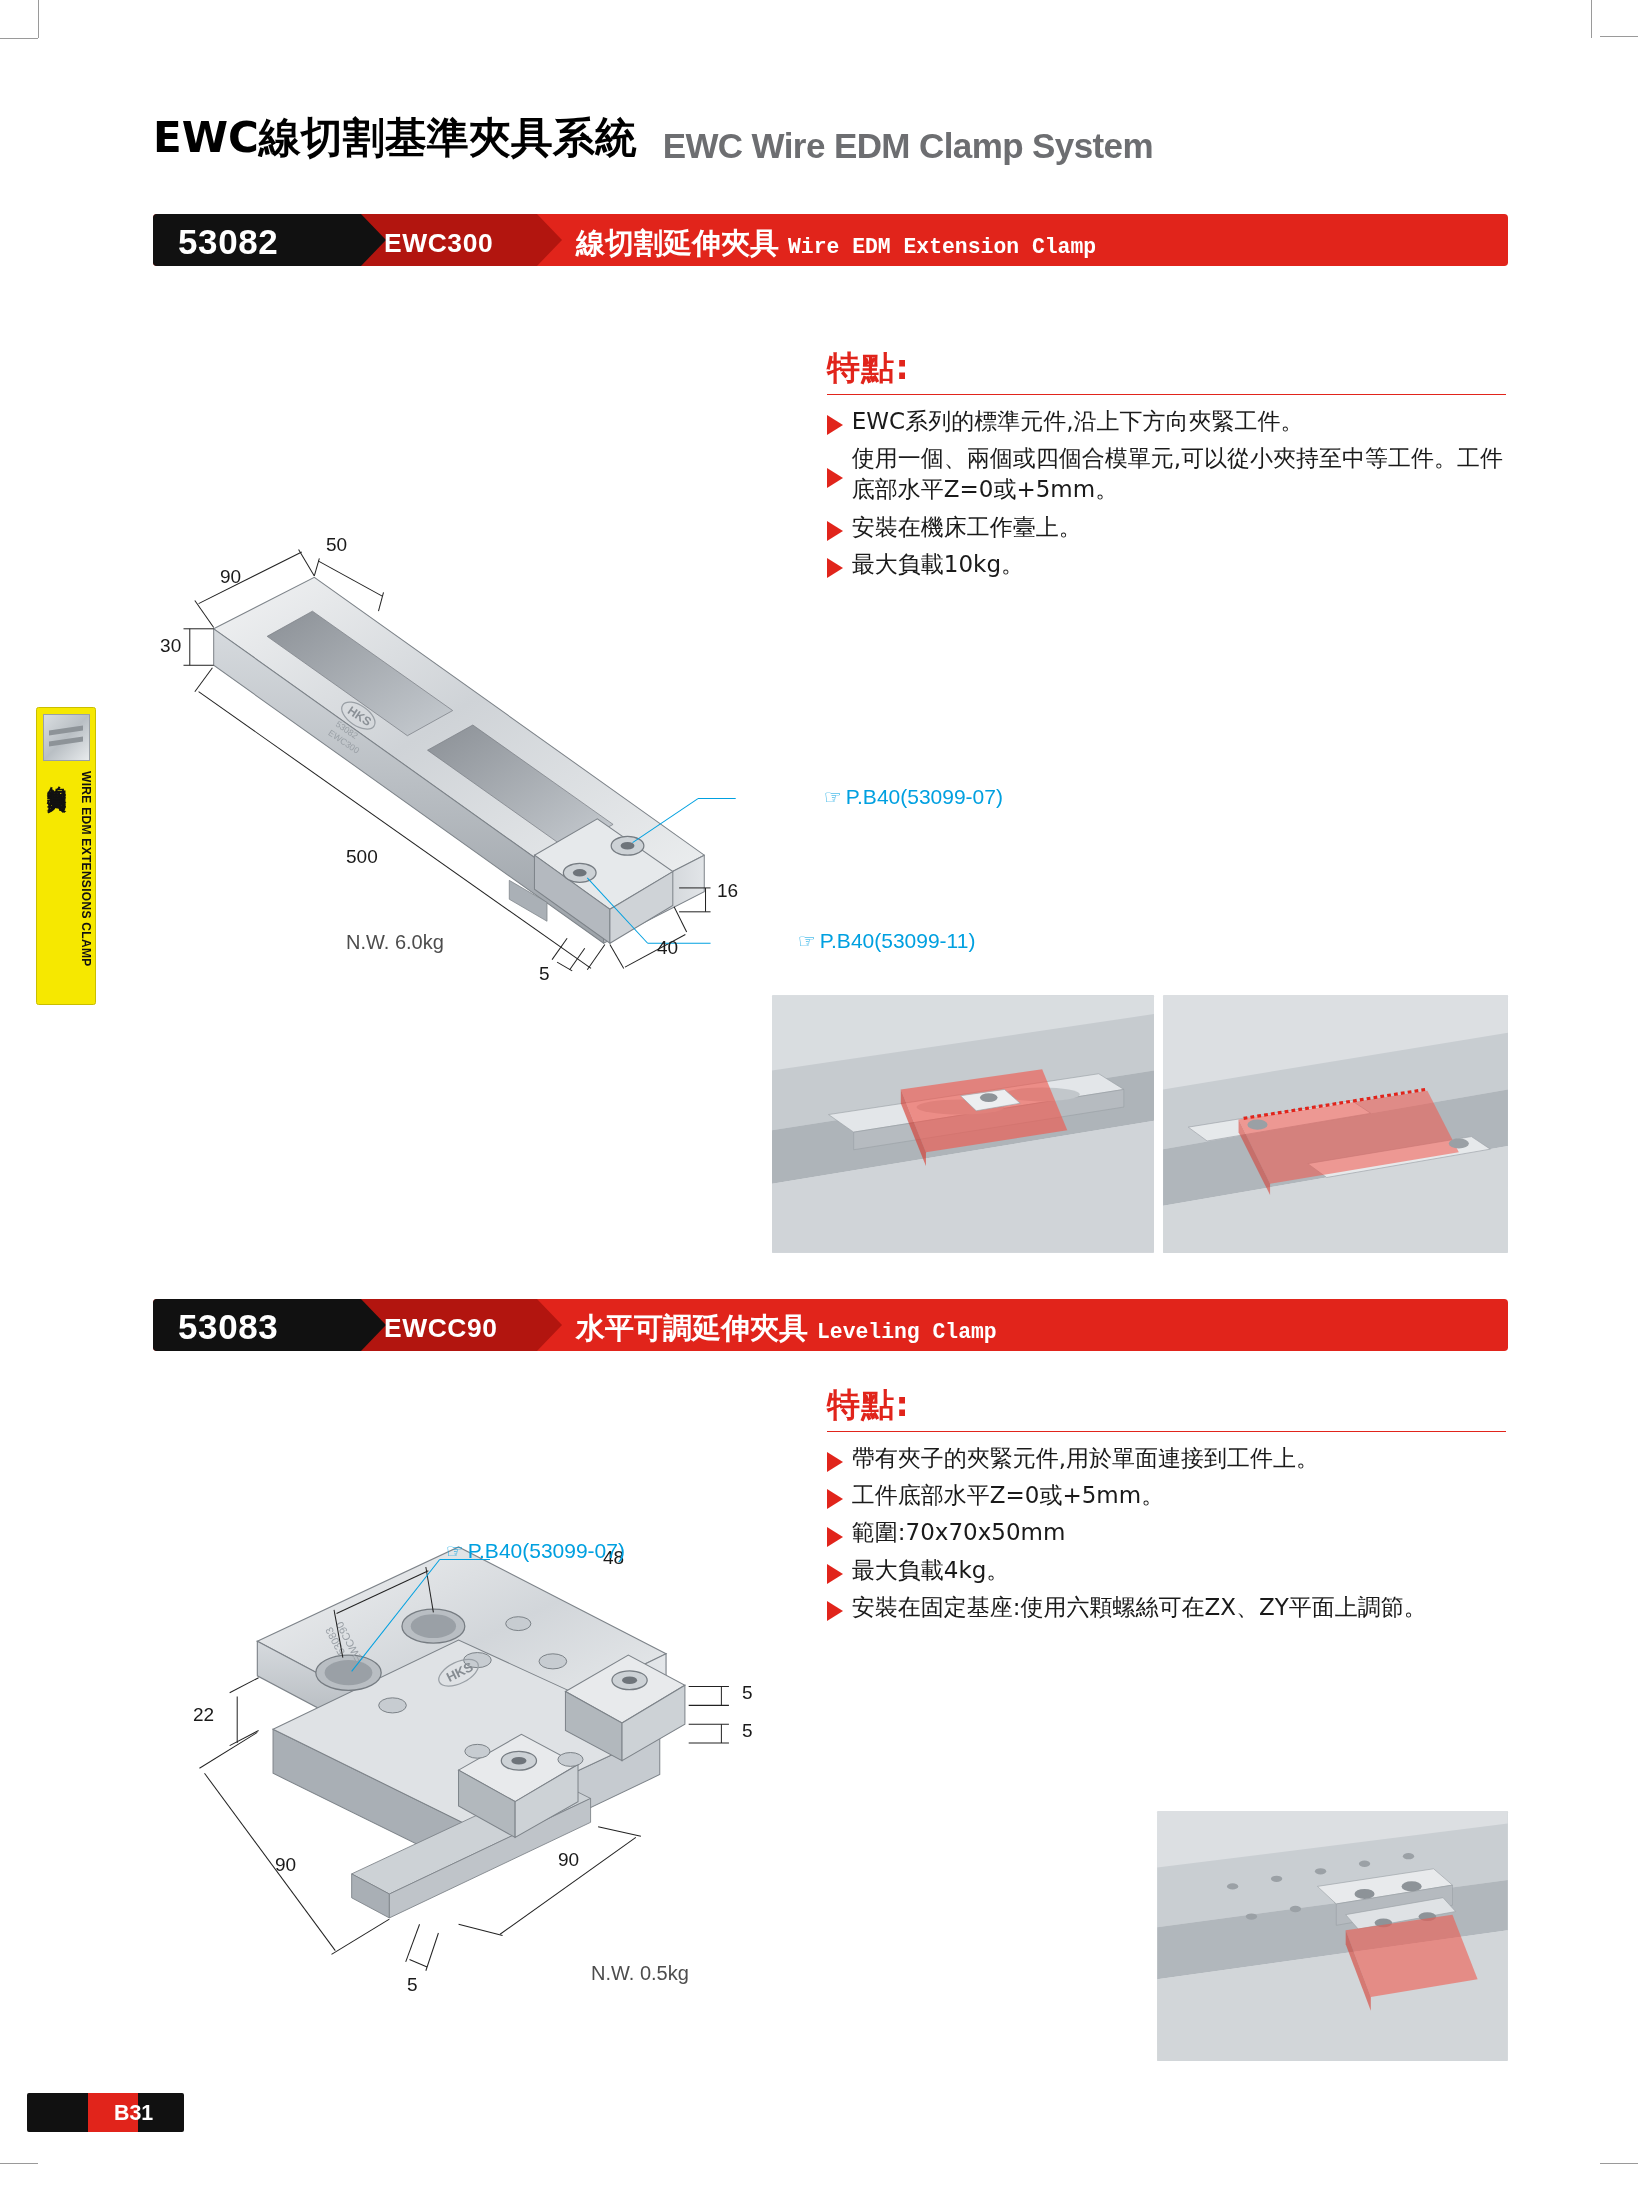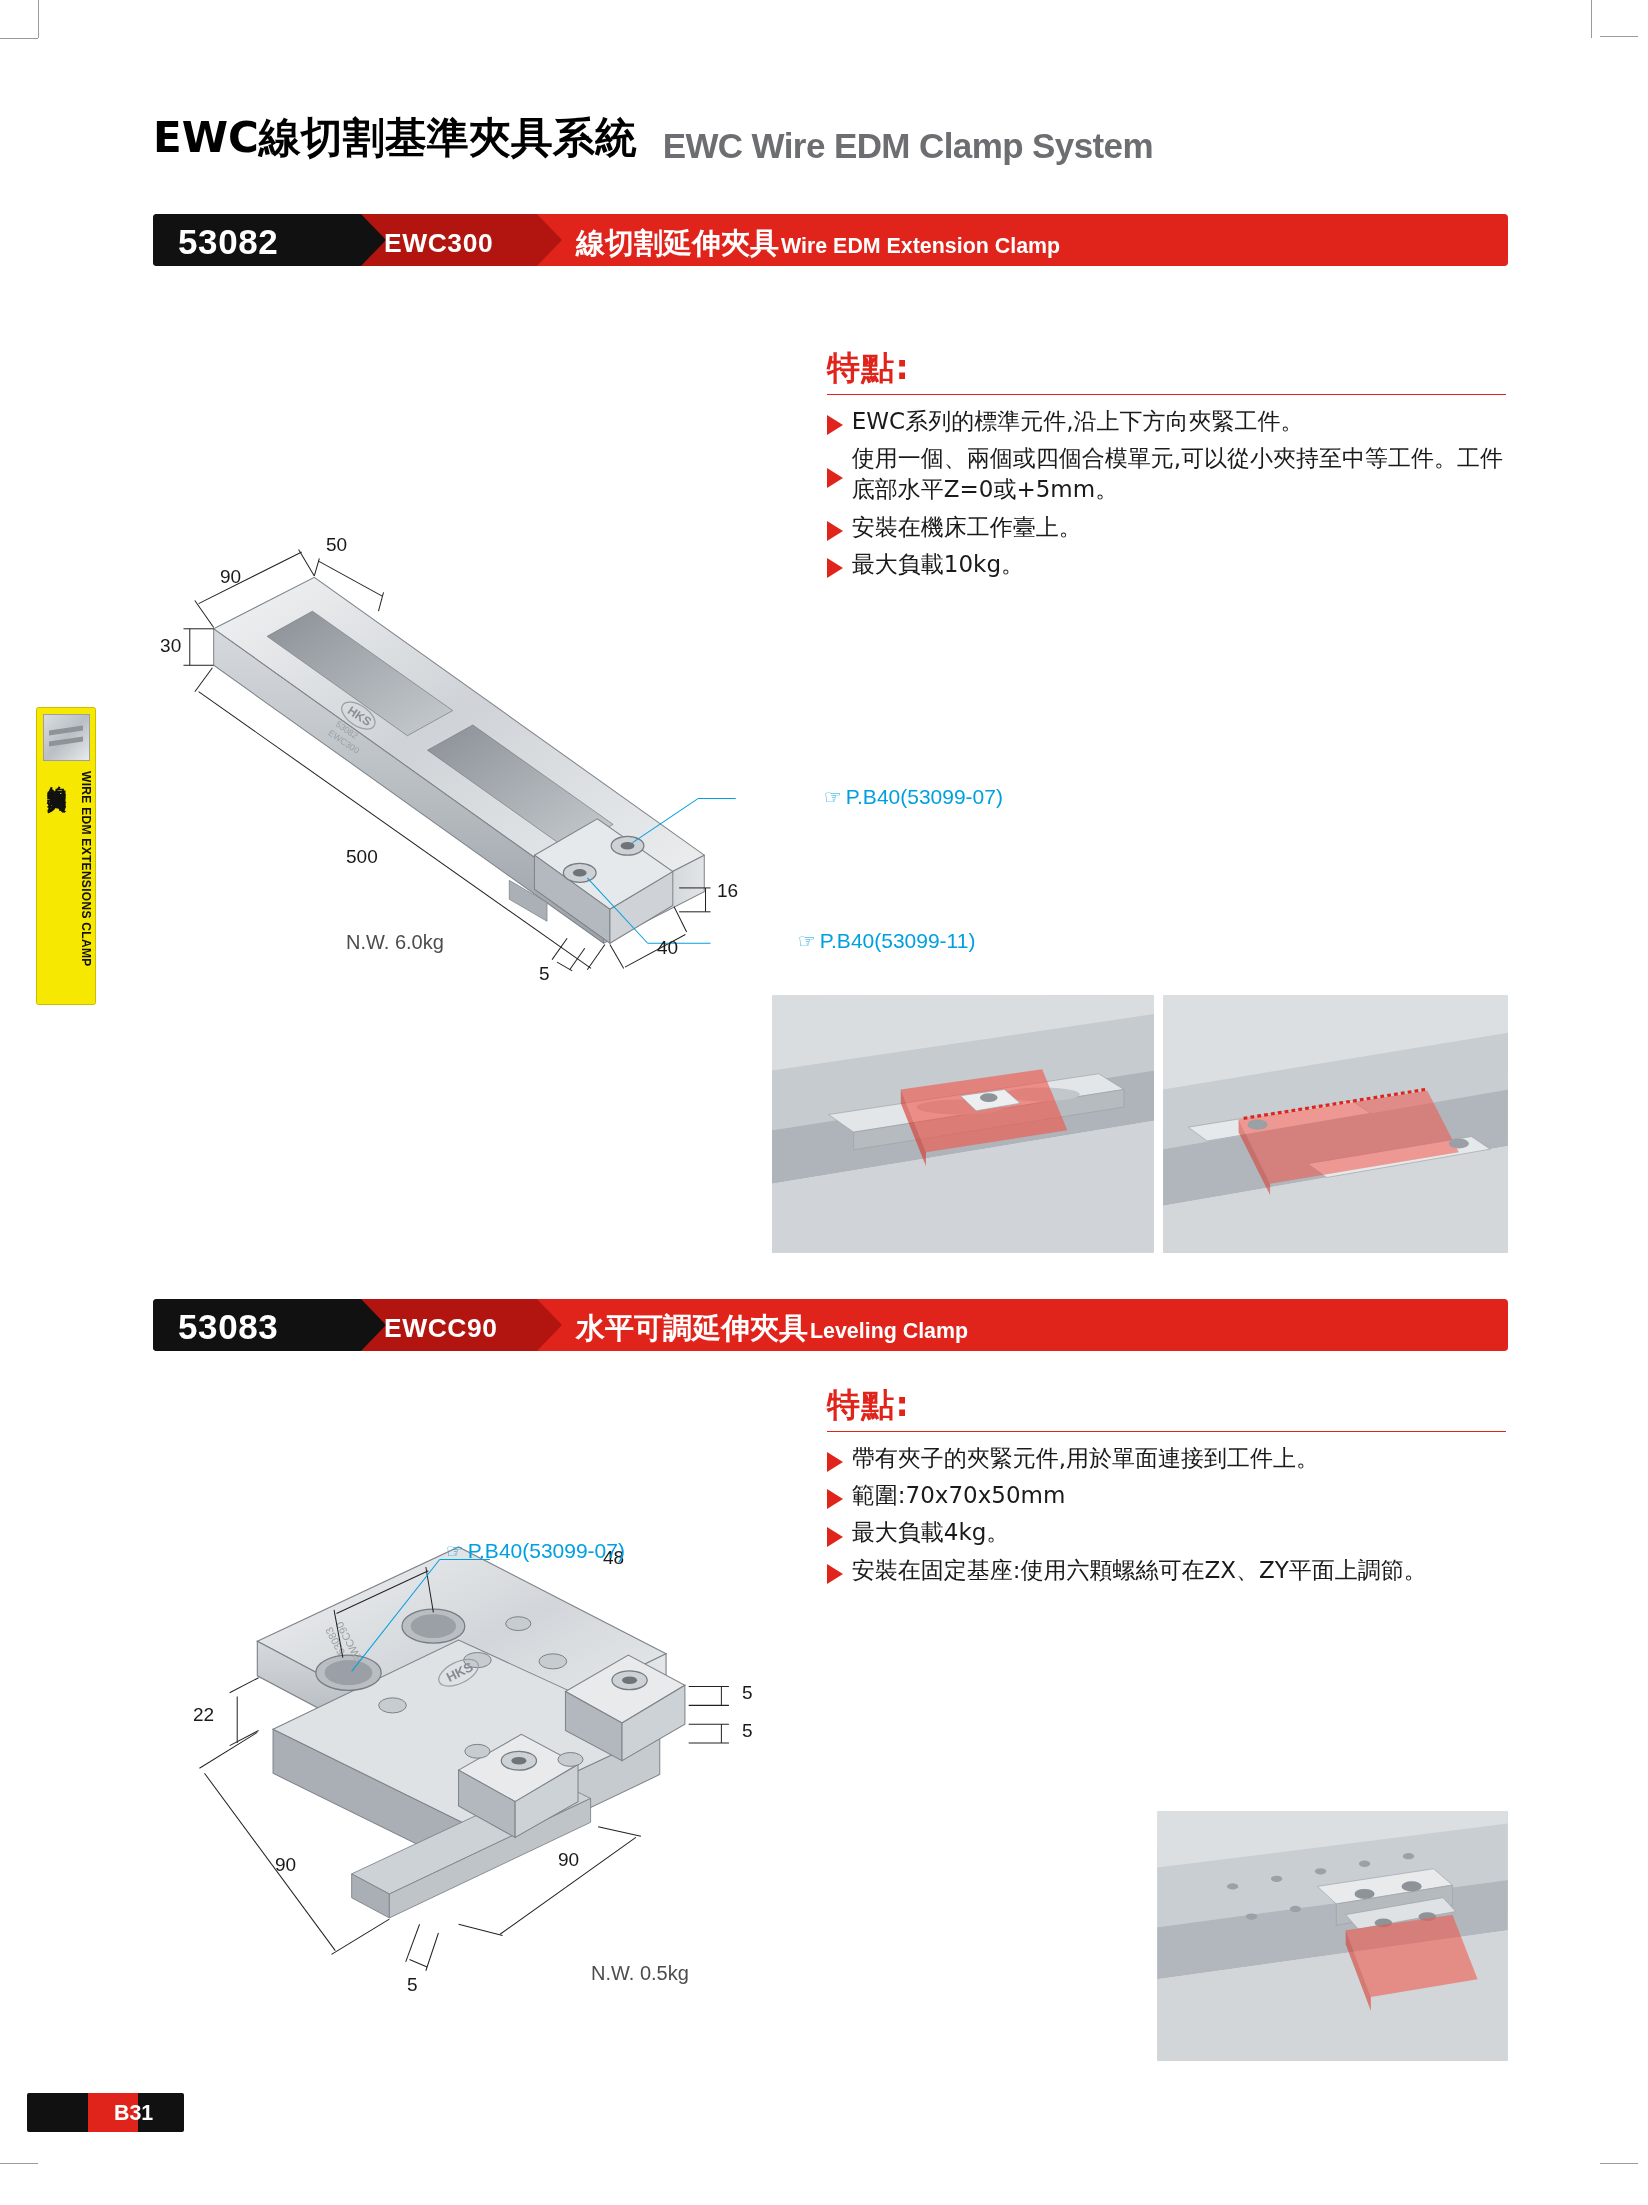--- a/index.html
+++ b/index.html
@@ -63,21 +63,21 @@
   }
   .bar-names{
     position:absolute;left:423px;top:10px;display:flex;align-items:baseline;
     white-space:nowrap;
     justify-content:space-between;
   }
   .bar-cn{
     color:#fff;font-size:29px;font-weight:bold;
     font-family:"DejaVu Sans","Liberation Sans",sans-serif;
   }
-  .bar-en{color:#fff;font-size:21.4px;font-weight:bold;margin-left:2px;}
+  .bar-en{color:#fff;font-size:21.4px;font-weight:bold;margin-left:9px;font-family:Liberation Mono, monospace;}
 
   
   .feat{position:absolute;}
   .feat-title{
     font-size:33px;font-weight:bold;color:#e1241b;
     font-family:"DejaVu Sans","Liberation Sans",sans-serif;
     letter-spacing:1.3px;
   }
   .feat-underline{
     border-bottom:1.9px solid #e1241b;margin-top:2.5px;margin-bottom:11.3px;
@@ -369,20 +369,24 @@
 
   <div class="feat" style="left:827px;top:1383px;width:679px;">
     <div class="feat-title">特點:</div>
     <div class="feat-underline"></div>
     <div class="feat-item">
       <div class="feat-arrow"></div>
       <div class="feat-text">帶有夾子的夾緊元件,用於單面連接到工件上。</div>
     </div>
     <div class="feat-item">
       <div class="feat-arrow"></div>
+      <div class="feat-text">工件底部水平Z=0或+5mm。</div>
+    </div>
+    <div class="feat-item">
+      <div class="feat-arrow"></div>
       <div class="feat-text">範圍:70x70x50mm</div>
     </div>
     <div class="feat-item">
       <div class="feat-arrow"></div>
       <div class="feat-text">最大負載4kg。</div>
     </div>
     <div class="feat-item">
       <div class="feat-arrow"></div>
       <div class="feat-text">安裝在固定基座:使用六顆螺絲可在ZX、ZY平面上調節。</div>
     </div>

